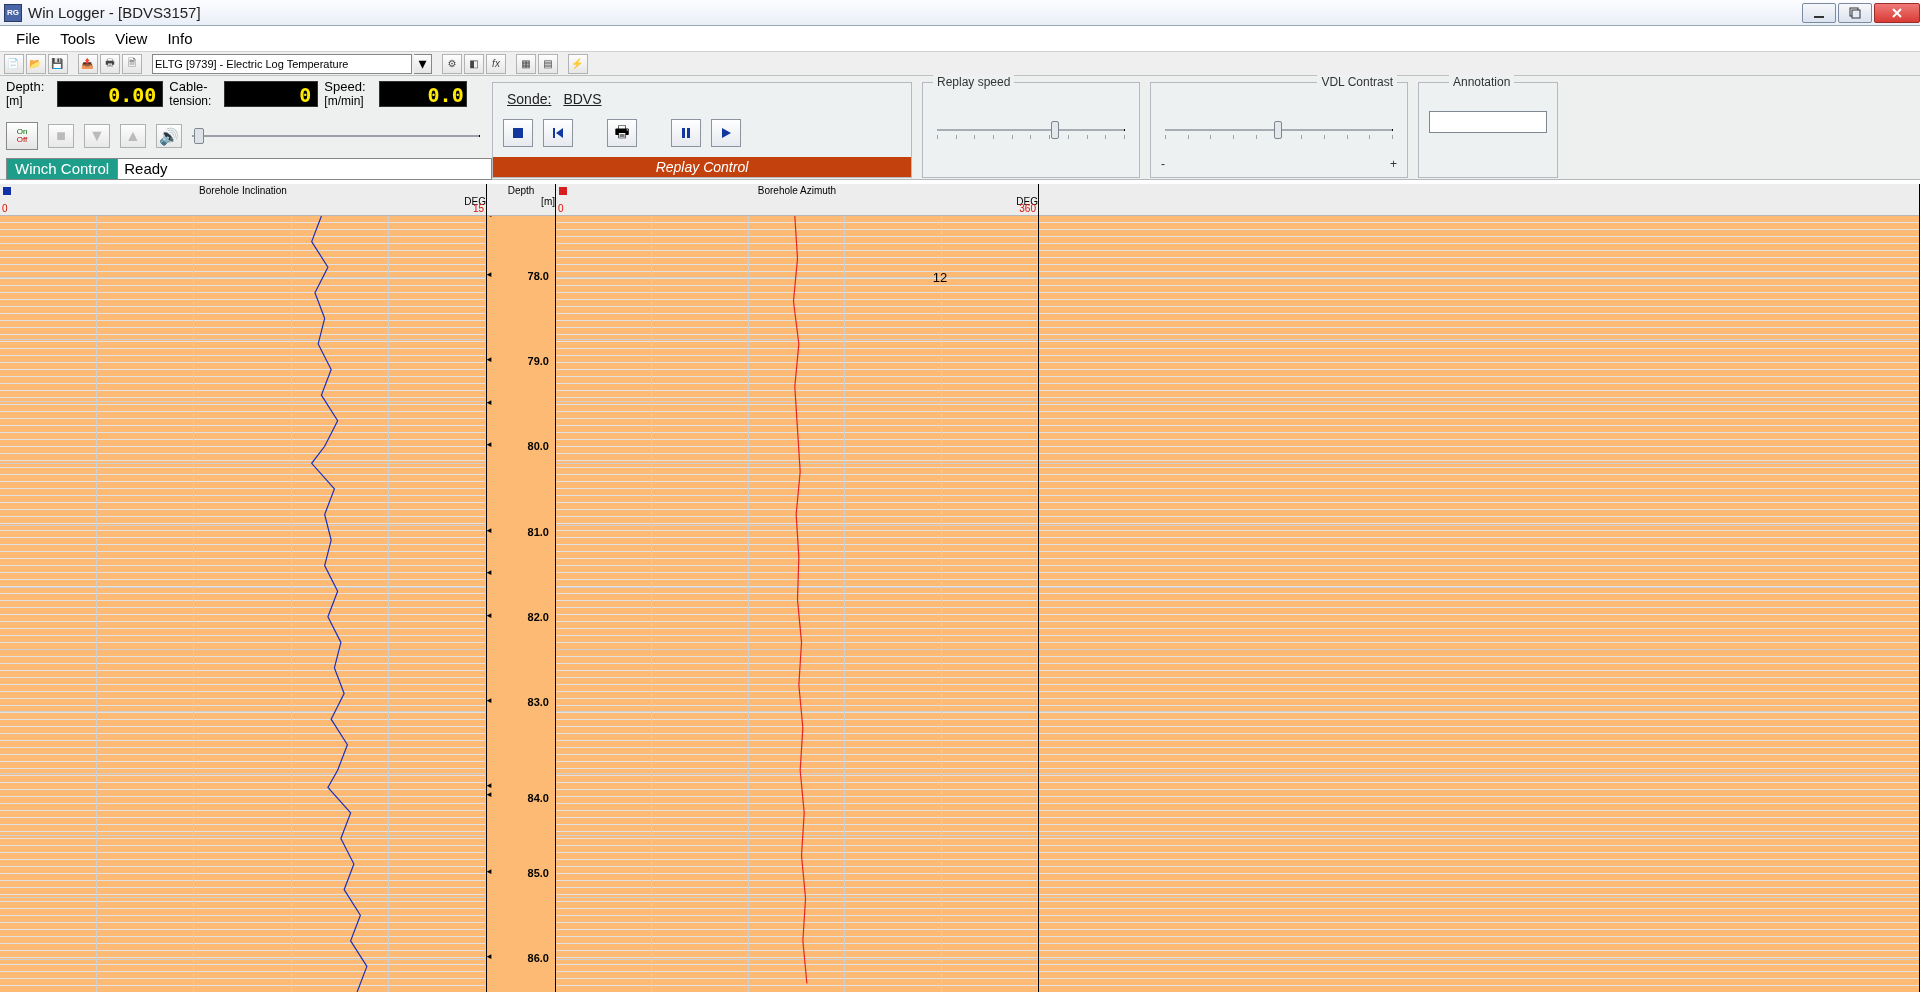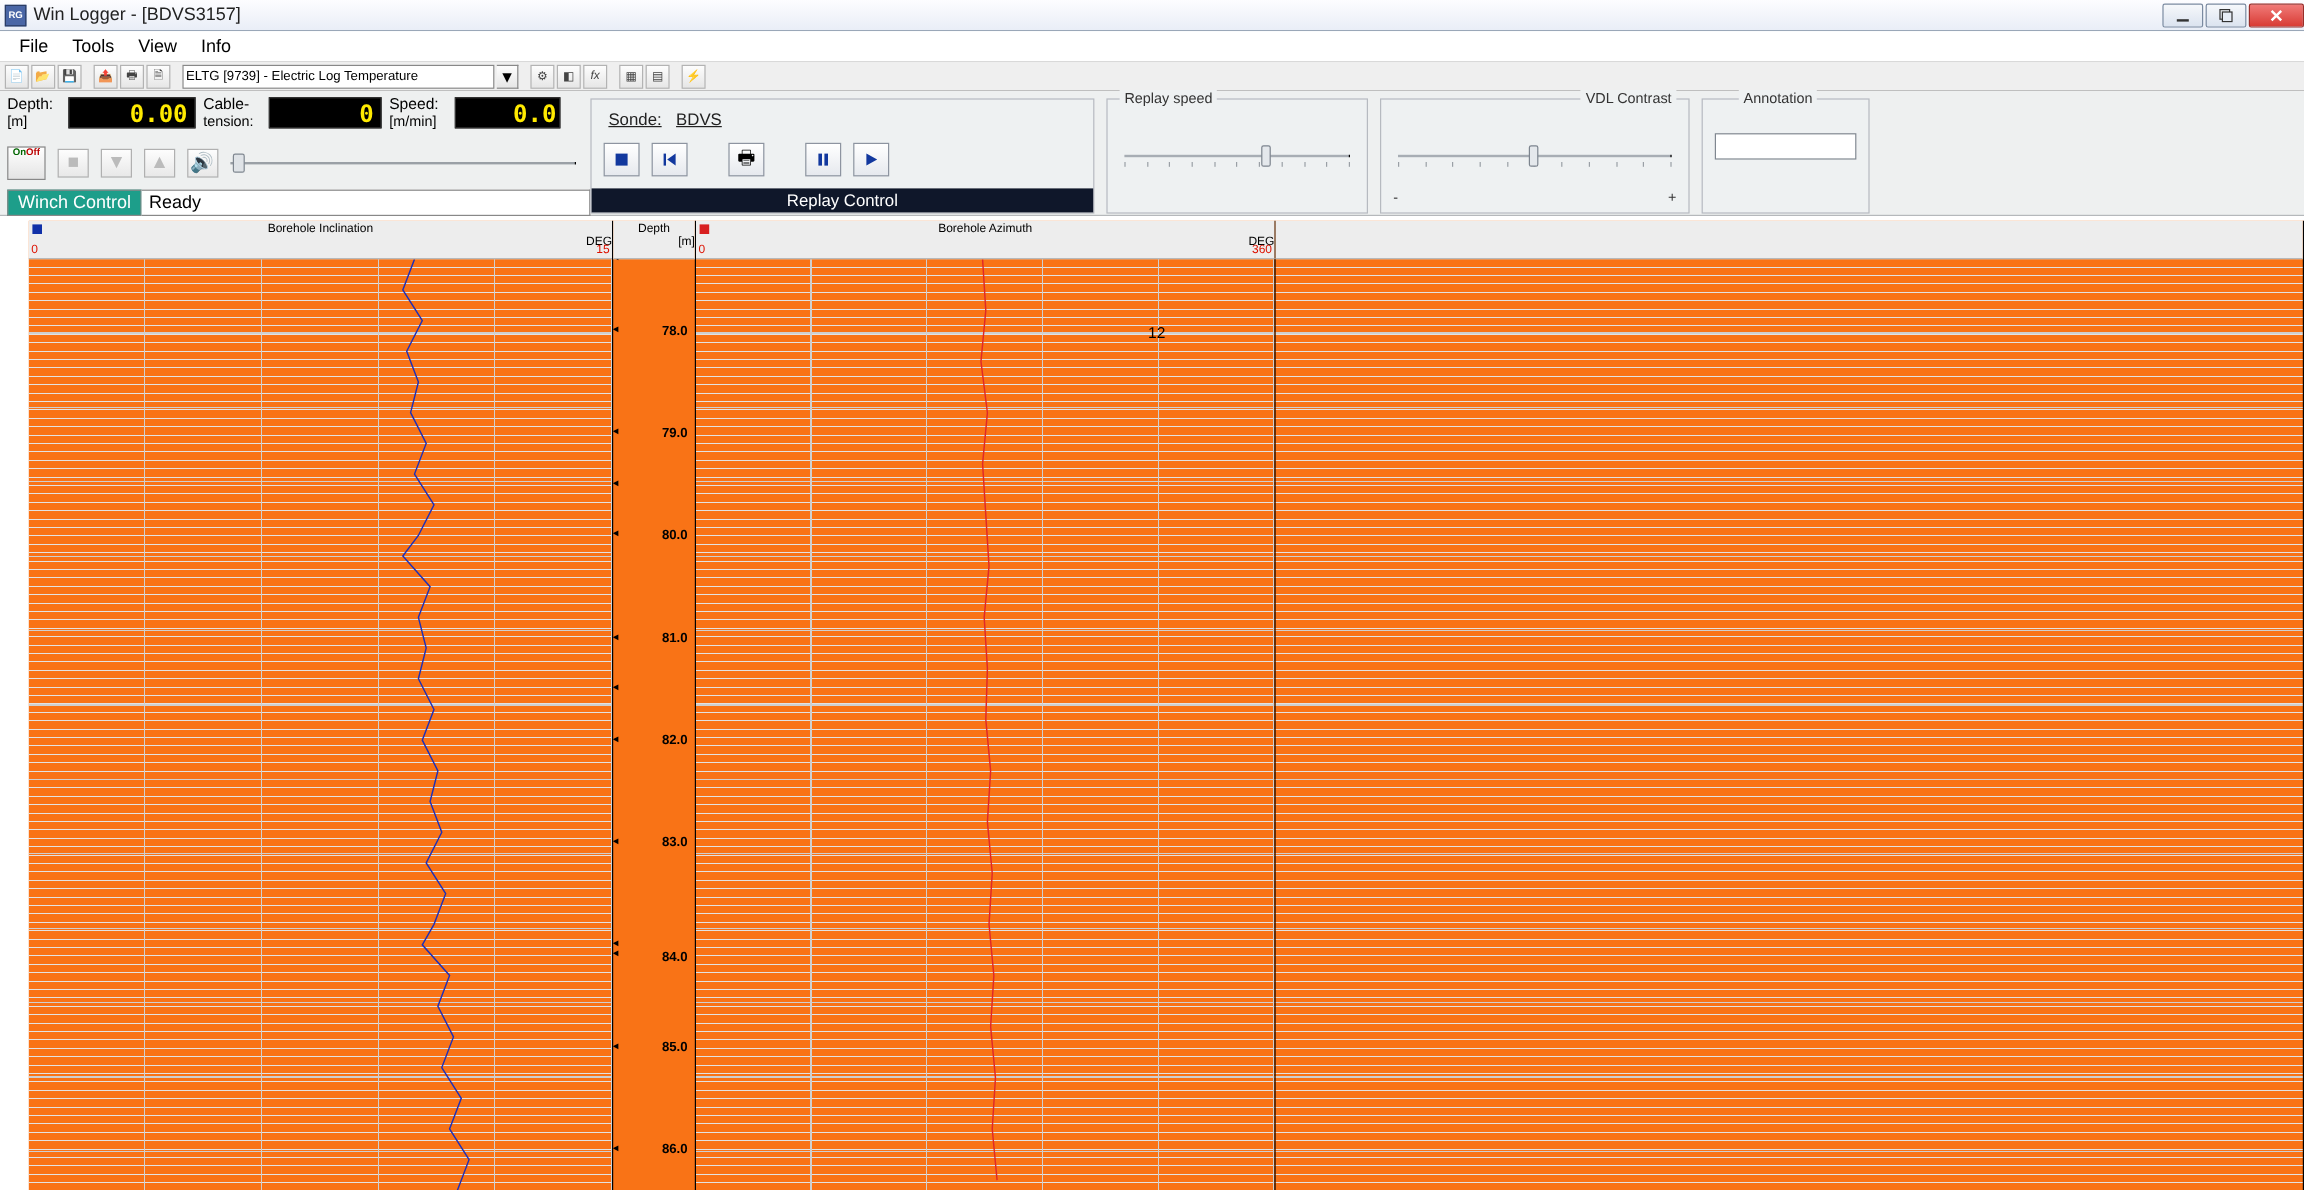--- a/index.html
+++ b/index.html
@@ -30,21 +30,21 @@
 .controls .left { width:486px; padding:4px 6px; }
 .readouts { display:flex; gap:6px; align-items:flex-start; }
 .ro { display:flex; align-items:center; gap:13px; }
 .ro .lbl { font-size:13px; color:#000; text-align:left; line-height:14px; }
 .ro .lbl small { display:block; font-size:12px; }
 .ro .lcd { background:#000; color:#ffea00; font-family:"Consolas",monospace; font-weight:bold; text-align:right; padding:2px 6px; border:1px solid #333; height:26px; line-height:22px; }
 .lcd.depth { width:106px; font-size:20px;}
 .lcd.tension{ width:94px; font-size:20px;}
 .lcd.speed { width:88px; font-size:20px;padding-left:48px;}
 .left-row2 { display:flex; align-items:center; gap:10px; margin-top:14px; }
-.onoff { width:32px; height:28px; border:1px solid #888; background:linear-gradient(#fff,#e4e4e4); display:flex; font-size:8px; justify-content:center; line-height:8px; font-weight:bold;}
+.onoff { width:32px; height:28px; border:1px solid #888; background:linear-gradient(#fff,#e4e4e4); display:flex; flex-direction:column; font-size:8px; align-items:center; justify-content:center; line-height:8px; font-weight:normal;}
 .onoff .on{color:#060;} .onoff .off{color:#b00;}
 .sqbtn { width:26px; height:24px; border:1px solid #b0b0b0; background:linear-gradient(#fdfdfd,#e8e8e8); display:flex; align-items:center; justify-content:center; color:#888;}
 .sqbtn.disabled{ color:#bbb; }
 .hslider{ flex:1; height:24px; position:relative; }
 .hslider .track{ position:absolute; left:0; right:0; top:11px; height:2px; background:#9aa0a6; }
 .hslider .thumb{ position:absolute; top:4px; width:10px; height:16px; background:#dfe3e7; border:1px solid #7f8790; border-radius:2px;}
 
 .statusbar { position:absolute; left:0; top:180px; transform:translateY(-22px); display:flex; height:22px; width:486px; }
 .statusbar { position:static; transform:none; margin-top:8px; display:flex; height:22px;}
 .statusbar .winch { background:#1d9e8a; color:#fff; font-size:15px; padding:1px 8px; border:1px solid #888; }
@@ -58,31 +58,31 @@
 .group.replayspeed{ width:218px;}
 .group.replayspeed .legend{ left:10px;}
 .group.vdl{ width:258px;}
 .group.vdl .legend{ right:10px;}
 .group.annotation{ width:140px;}
 .group.annotation .legend{ left:30px;}
 .sonde-row{ display:flex; align-items:center; gap:12px; font-size:14px; color:#222; margin-bottom:12px; padding-left:4px;text-decoration:underline;}
 .replay-btns{ display:flex; gap:10px; align-items:center;}
 .rbtn{ width:30px; height:28px; border:1px solid #8d94a0; background:linear-gradient(#fff,#e6e9ee); display:flex; align-items:center; justify-content:center;}
 .rbtn svg{ width:14px; height:14px; }
-.replay-title{ position:absolute; left:0; bottom:0; right:0; height:20px; background:#0f172a; color:#fff; font-size:14px; text-align:center; line-height:20px;}
+.replay-title{ position:absolute; left:0; bottom:0; right:0; height:20px; background:#c2410c; color:#fff; font-size:14px; text-align:center; line-height:20px;font-style:italic;}
 .mini-slider{ margin-top:26px; position:relative; height:30px;}
 .mini-slider .track{ position:absolute; left:4px; right:4px; top:8px; height:2px; background:#a7adb4;}
 .mini-slider .ticks{ position:absolute; left:4px; right:4px; top:14px; display:flex; justify-content:space-between;}
 .mini-slider .ticks i{ width:1px; height:4px; background:#9aa0a6; display:block;}
 .mini-slider .thumb{ position:absolute; top:0; width:8px; height:18px; background:#e4e8ec; border:1px solid #7c848e; border-radius:2px;}
 .vdl .ends{ position:absolute; left:10px; right:10px; bottom:6px; display:flex; justify-content:space-between; font-size:12px; color:#333;}
 .annotation input{ width:118px; height:22px; margin-top:16px; border:1px solid #7f8790; background:#fff;}
 
 
-.logarea{ position:absolute; left:0; right:0; top:184px; bottom:0; background:#f97316; display:flex;margin-left:24px; }
+.logarea{ position:absolute; left:0; right:0; top:184px; bottom:0; background:#fdba74; display:flex; }
 .track-header{ height:32px; background:#ededed; border-bottom:1px solid #b8b8b8; position:relative; font-size:10px; color:#000;}
 .track{ display:flex; flex-direction:column; border-right:1px solid #000;}
 .track.incl{ width:487px;}
 .track.depth{ width:69px;}
 .track.azim{ width:483px;}
 .track.extra{ flex:1; }
 .th-title{ position:absolute; left:0; right:0; top:1px; text-align:center;}
 .th-unit{ position:absolute; left:12px; right:0; top:12px; text-align:right;}
 .th-min{ position:absolute; left:2px; bottom:1px; color:#d10; font-size:10px;}
 .th-max{ position:absolute; right:2px; bottom:1px; color:#d10; font-size:10px;}

